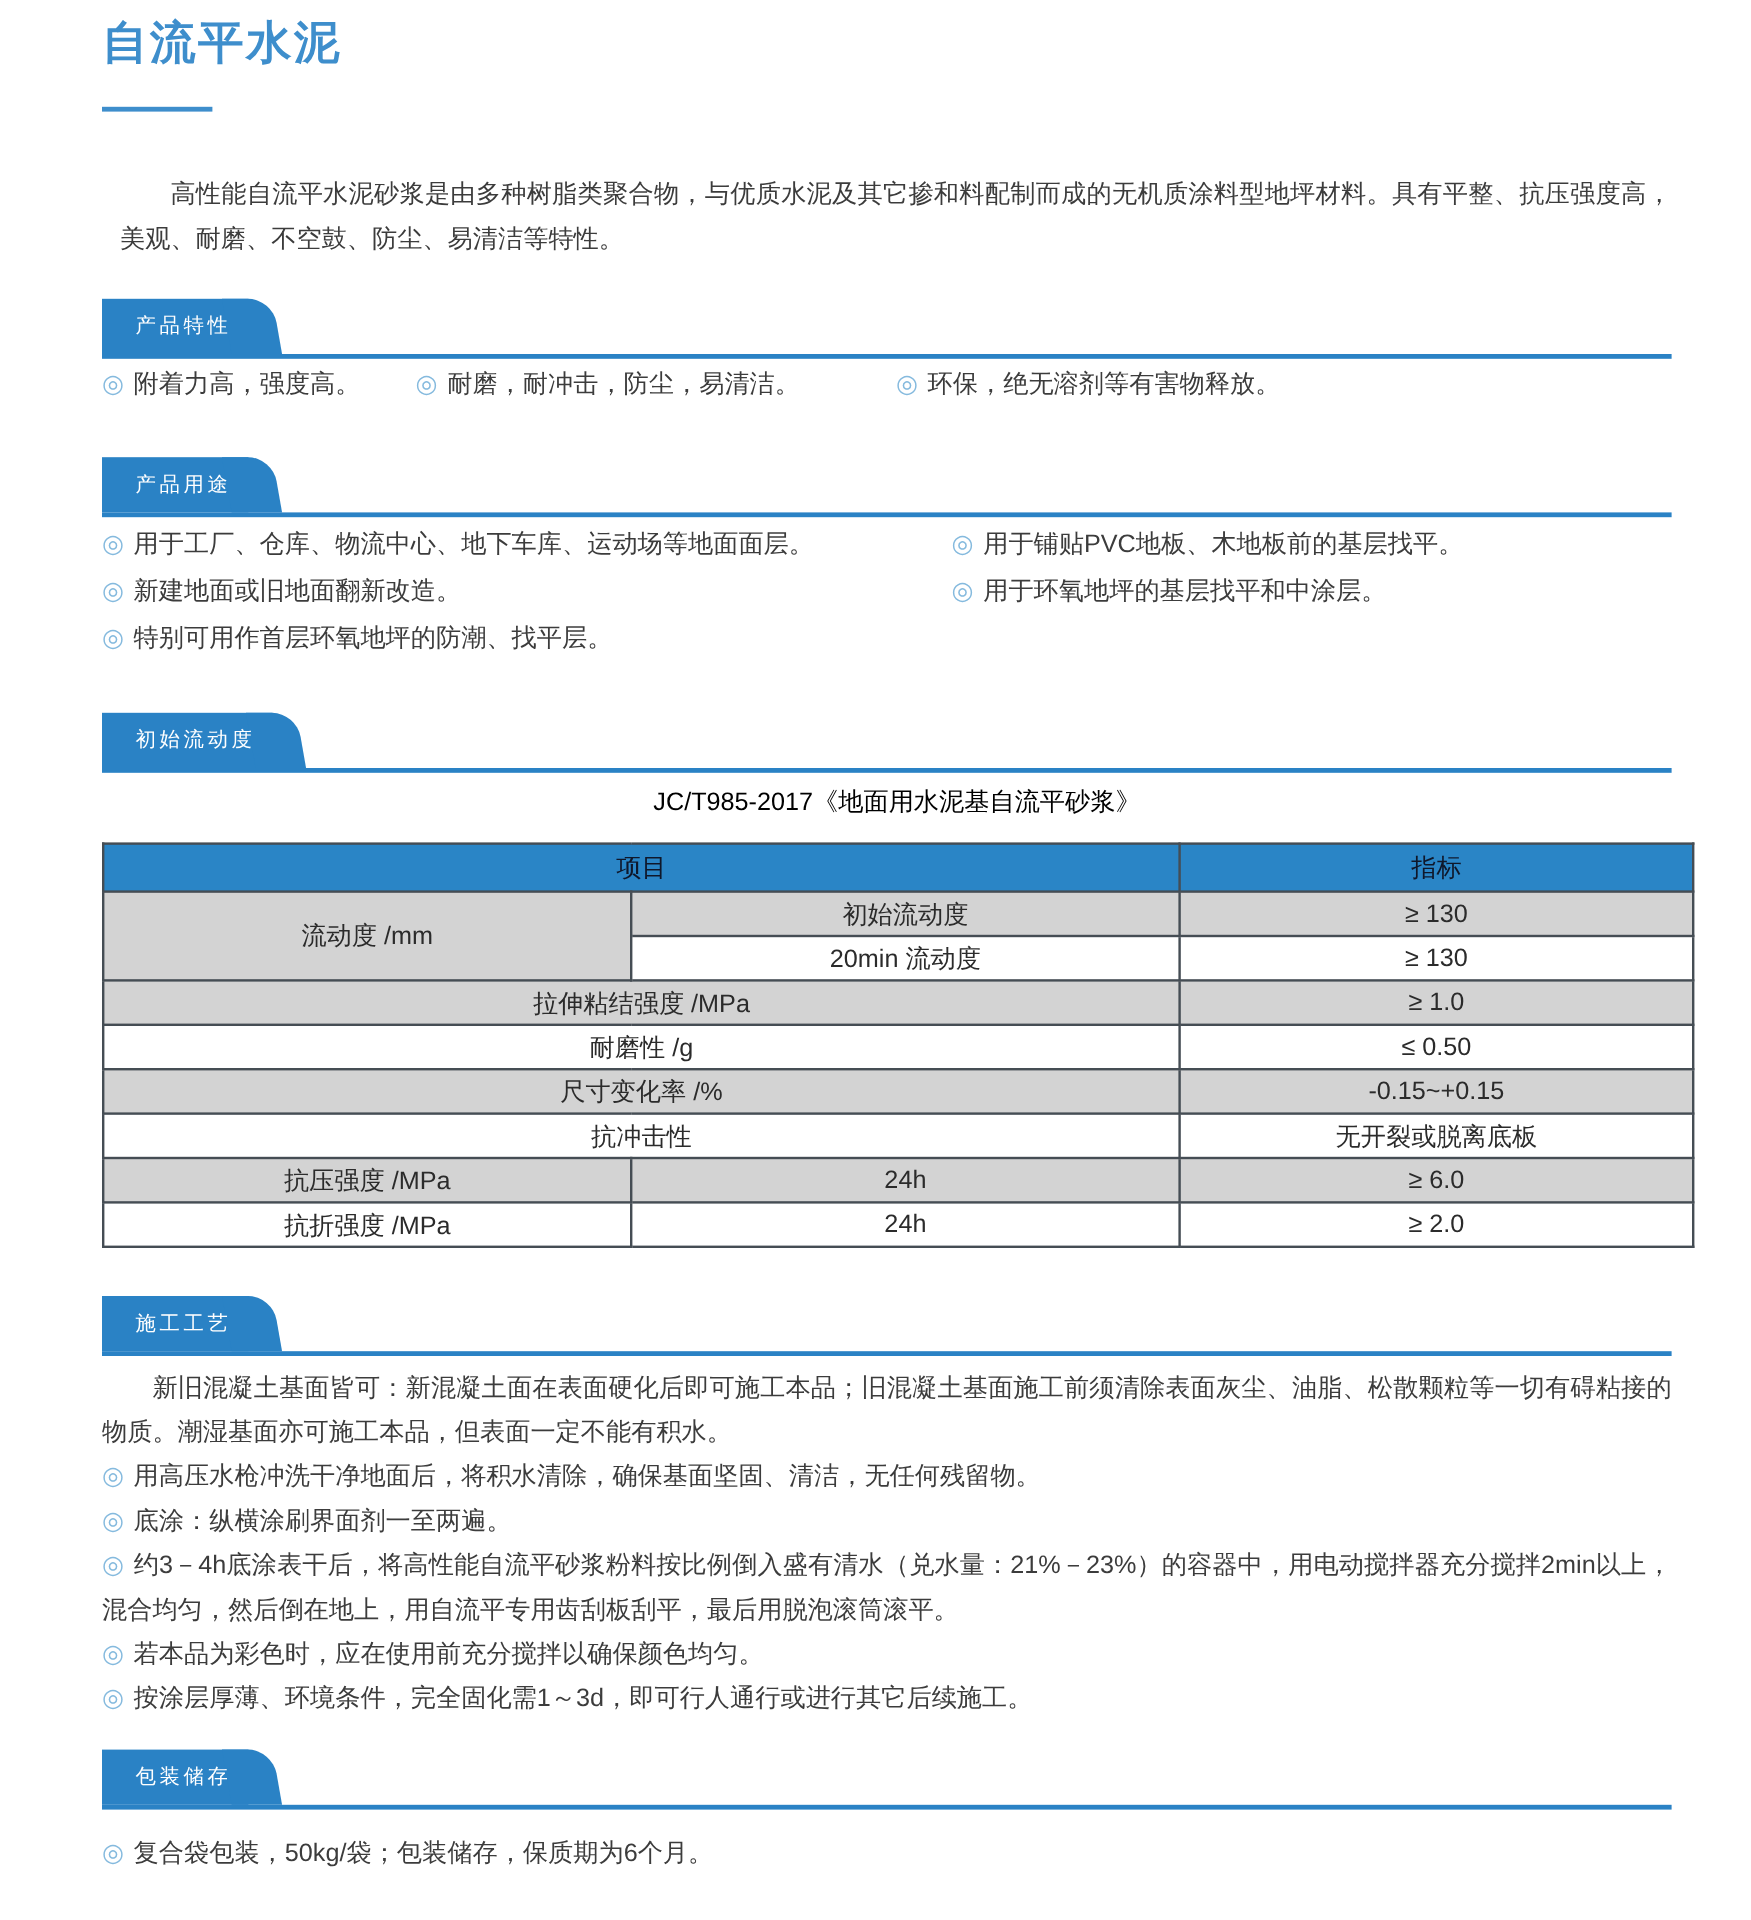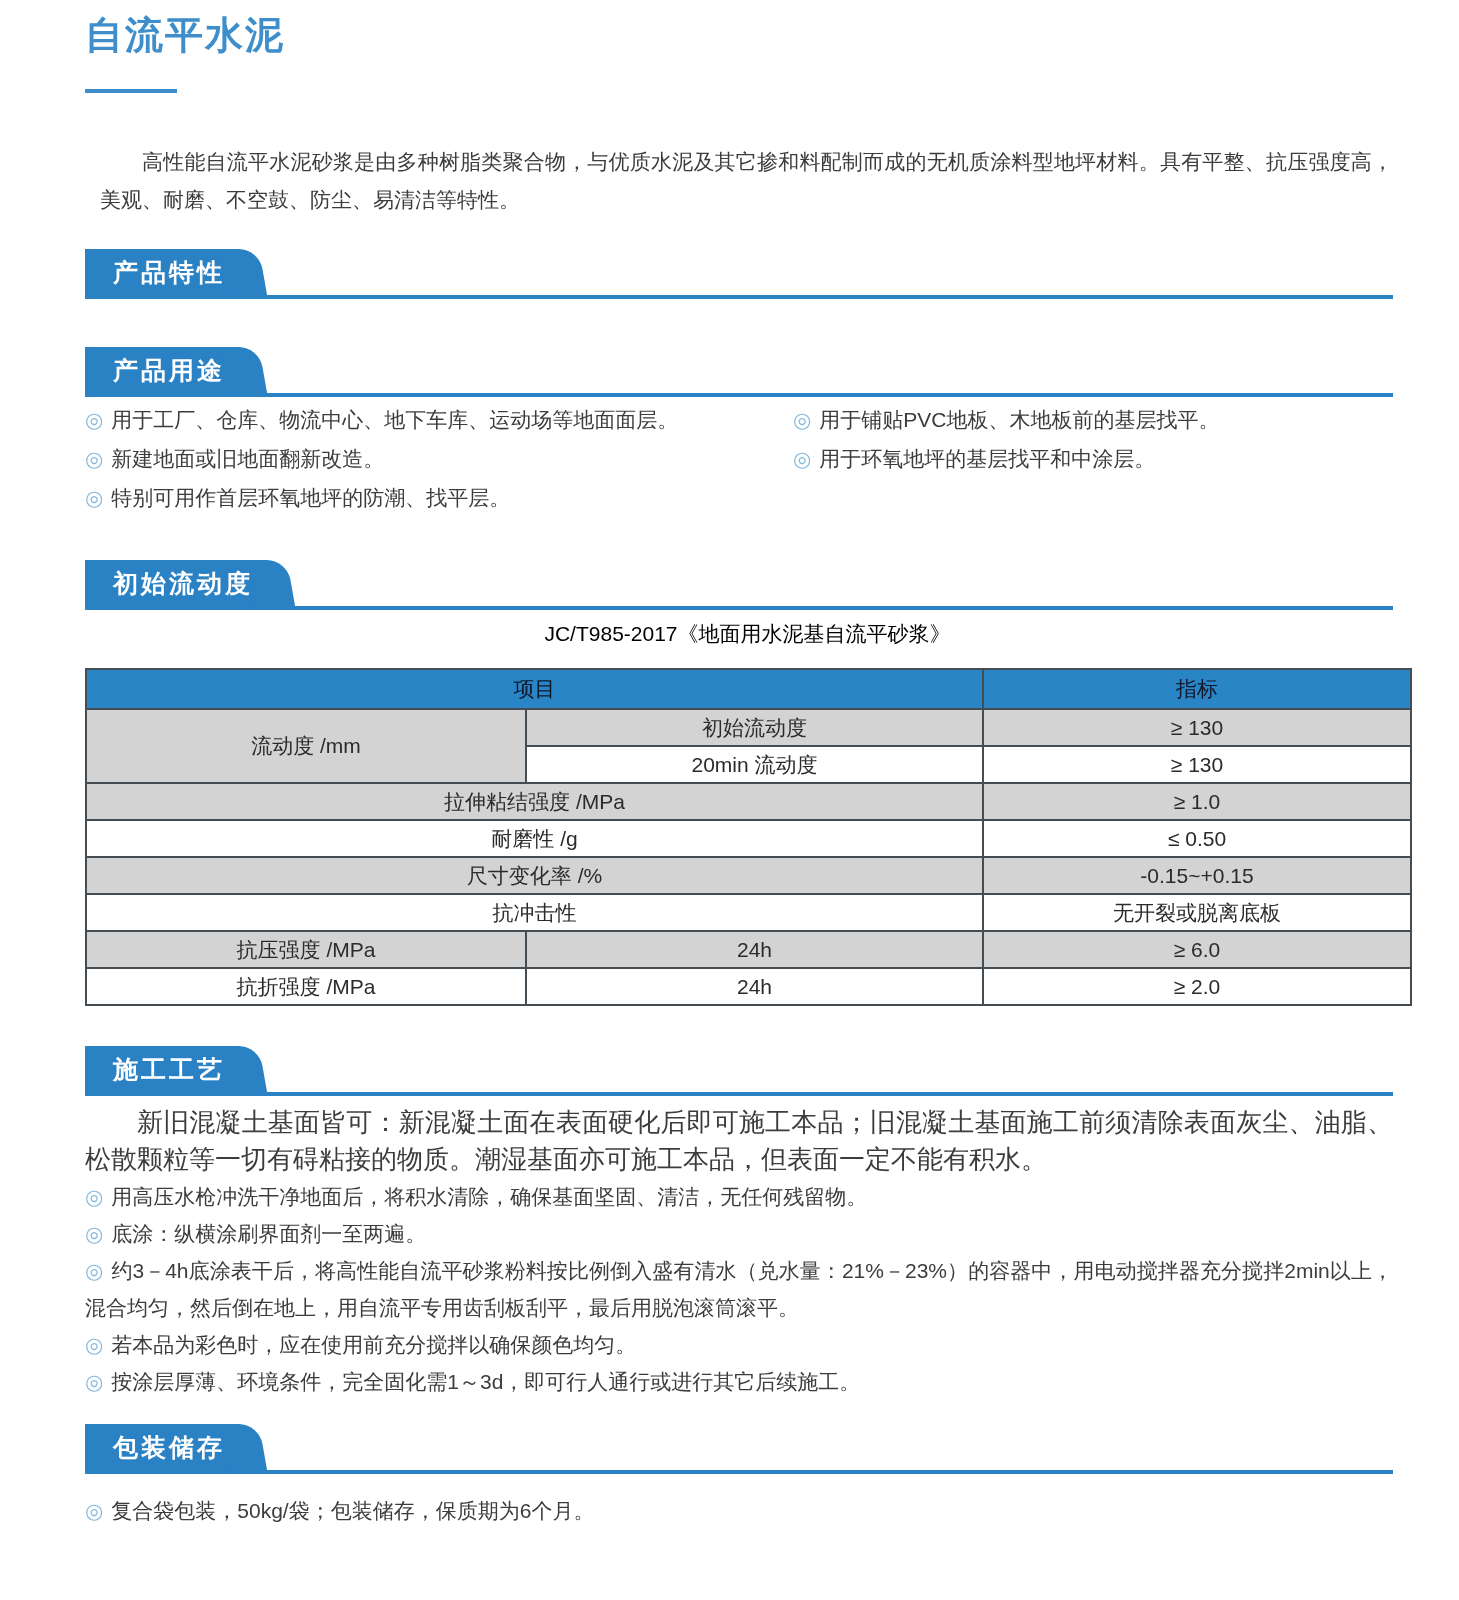--- a/index.html
+++ b/index.html
@@ -35,21 +35,21 @@
     font-size: 21px; line-height: 38px;
     text-align: justify; text-indent: 2em;
   }
 
   .section-header { border-bottom: 4px solid var(--accent); }
   .sec-tab {
     display: inline-block; position: relative;
     height: 46px; line-height: 46px;
     padding: 0 14px 0 28px;
     background: var(--accent);
-    color: #fff; font-size: 25px; font-weight: 700; letter-spacing: 3px; text-align: right;
+    color: #fff; font-size: 17px; font-weight: 400; letter-spacing: 3px; text-align: right;
   }
   .sec-tab::after {
     content: ""; position: absolute; top: 0; right: -24px;
     width: 42px; height: 100%;
     background: var(--accent);
     transform: skewX(10deg);
     border-top-right-radius: 20px;
   }
   .sec-tab .tab-label { position: relative; z-index: 1; }
 
@@ -88,21 +88,21 @@
     height: 37px; padding: 0;
   }
   table.specs thead th {
     background: var(--table_header); color: #0f172a;
     font-weight: 400; height: 40px;
   }
   table.specs tr.gray td { background: var(--row_gray); }
 
   .process-para {
     margin: 8px 0 0 0;
-    font-size: 26px; line-height: 37px;
+    font-size: 21px; line-height: 37px;
     text-align: justify; text-indent: 2em;
   }
   .step-list { margin: 0; }
   .step-list p {
     margin: 0; font-size: 21px; line-height: 37px;
     text-align: justify;
   }
   .pack-item {
     margin: 18px 0 0 0; font-size: 21px; line-height: 37px;
   }
@@ -114,20 +114,25 @@
 
   <h1 class="page-title">自流平水泥</h1>
   <div class="title-underline"></div>
 
   <p class="intro">高性能自流平水泥砂浆是由多种树脂类聚合物，与优质水泥及其它掺和料配制而成的无机质涂料型地坪材料。具有平整、抗压强度高，美观、耐磨、不空鼓、防尘、易清洁等特性。</p>
 
   <div class="section-header mt-features">
     <div class="sec-tab">
       <span class="tab-label">产品特性</span>
     </div>
+  </div>
+  <div class="features">
+    <p class="feature-item"><span class="bullet-icon">◎</span><span>附着力高，强度高。</span></p>
+    <p class="feature-item"><span class="bullet-icon">◎</span><span>耐磨，耐冲击，防尘，易清洁。</span></p>
+    <p class="feature-item"><span class="bullet-icon">◎</span><span>环保，绝无溶剂等有害物释放。</span></p>
   </div>
 
   <div class="section-header mt-uses">
     <div class="sec-tab">
       <span class="tab-label">产品用途</span>
     </div>
   </div>
   <div class="uses">
     <div class="uses-col-left">
       <p><span class="bullet-icon">◎</span><span>用于工厂、仓库、物流中心、地下车库、运动场等地面面层。</span></p>

